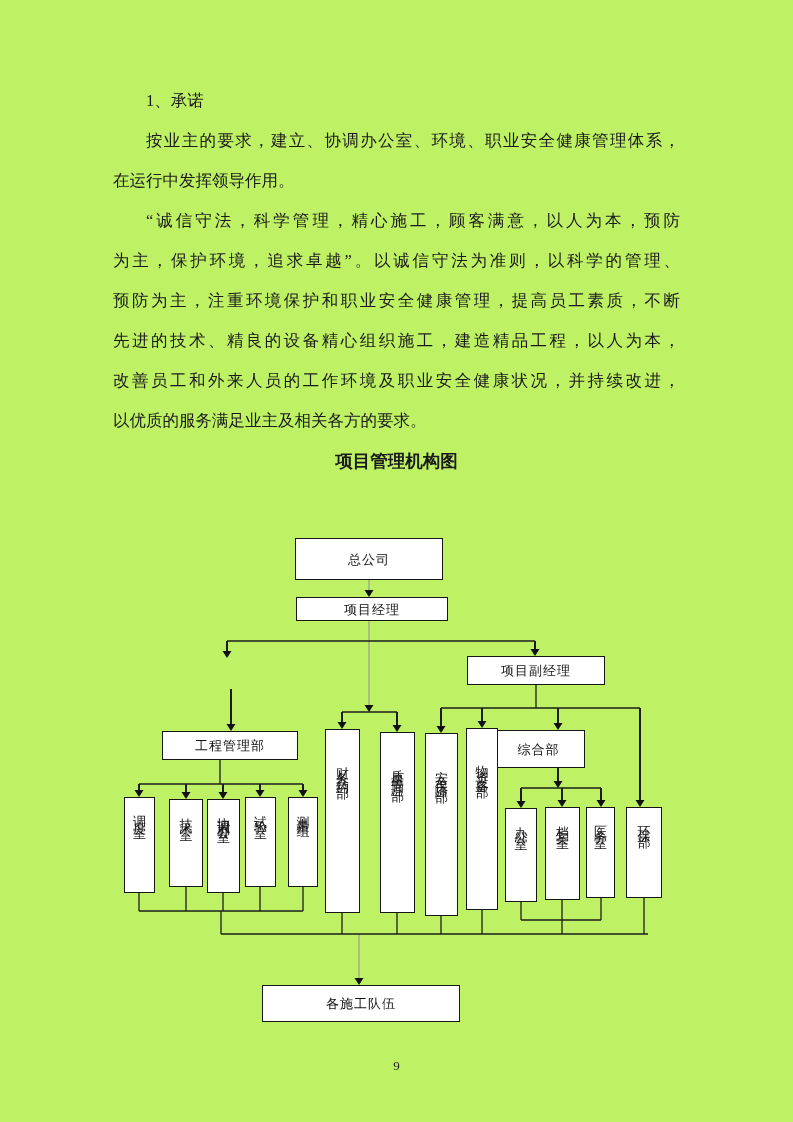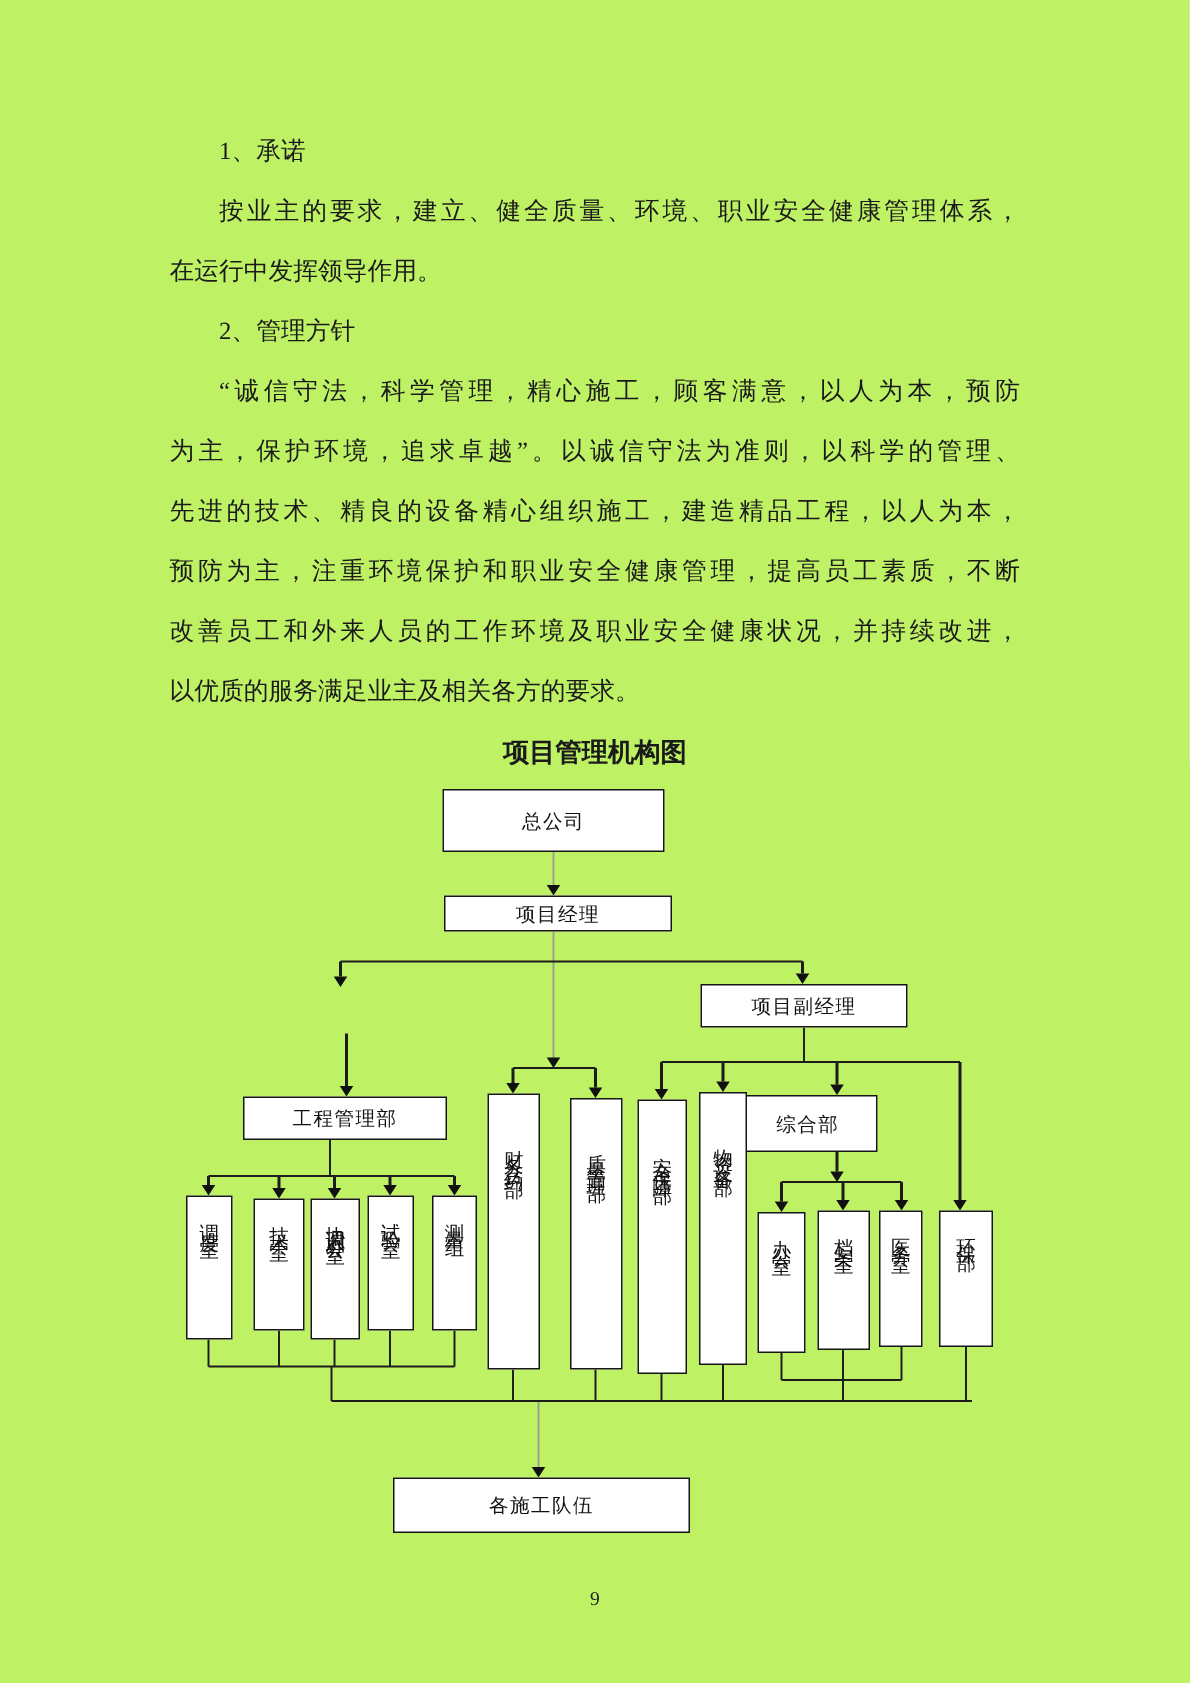--- a/index.html
+++ b/index.html
@@ -41,27 +41,26 @@
     font-size:13px;color:#222;
   }
 </style>
 </head>
 <body>
 
 <div class="page">
 
   <div class="textblock">
     <div class="line ind">1、承诺</div>
-    <div class="line ind jfull">按业主的要求，建立、健全质量、环境、职业安全健康管理体系，</div>
+    <div class="line ind jfull">按业主的要求，建立、协调办公室、环境、职业安全健康管理体系，</div>
     <div class="line">在运行中发挥领导作用。</div>
-    <div class="line ind">2、管理方针</div>
     <div class="line ind jfull">“诚信守法，科学管理，精心施工，顾客满意，以人为本，预防</div>
     <div class="line jfull">为主，保护环境，追求卓越”。以诚信守法为准则，以科学的管理、</div>
+    <div class="line jfull">预防为主，注重环境保护和职业安全健康管理，提高员工素质，不断</div>
     <div class="line jfull">先进的技术、精良的设备精心组织施工，建造精品工程，以人为本，</div>
-    <div class="line jfull">预防为主，注重环境保护和职业安全健康管理，提高员工素质，不断</div>
     <div class="line jfull">改善员工和外来人员的工作环境及职业安全健康状况，并持续改进，</div>
     <div class="line">以优质的服务满足业主及相关各方的要求。</div>
     <div class="line heading">项目管理机构图</div>
   </div>
 
   <div class="chart">
 
     <svg class="wires" width="793" height="1122" viewBox="0 0 793 1122">
 
       <g stroke="#9a9a9a" stroke-width="1.2">
@@ -137,21 +136,21 @@
         <polygon points="553.5,723 562.5,723 558,730"></polygon>
         <polygon points="635.5,800 644.5,800 640,807"></polygon>
         <polygon points="553.5,781 562.5,781 558,788"></polygon>
         <polygon points="516.5,801 525.5,801 521,808"></polygon>
         <polygon points="557.5,800 566.5,800 562,807"></polygon>
         <polygon points="596.5,800 605.5,800 601,807"></polygon>
         <polygon points="354.5,978 363.5,978 359,985"></polygon>
       </g>
     </svg>
 
-    <div class="box" style="left:295px;top:526px;width:148px;height:42px">
+    <div class="box" style="left:295px;top:538px;width:148px;height:42px">
       <span>总公司</span>
       </div>
     <div class="box" style="left:296px;top:597px;width:152px;height:24px">
       <span>项目经理</span>
       </div>
 
     <div class="box" style="left:467px;top:656px;width:138px;height:29px">
       <span>项目副经理</span>
       </div>
 

